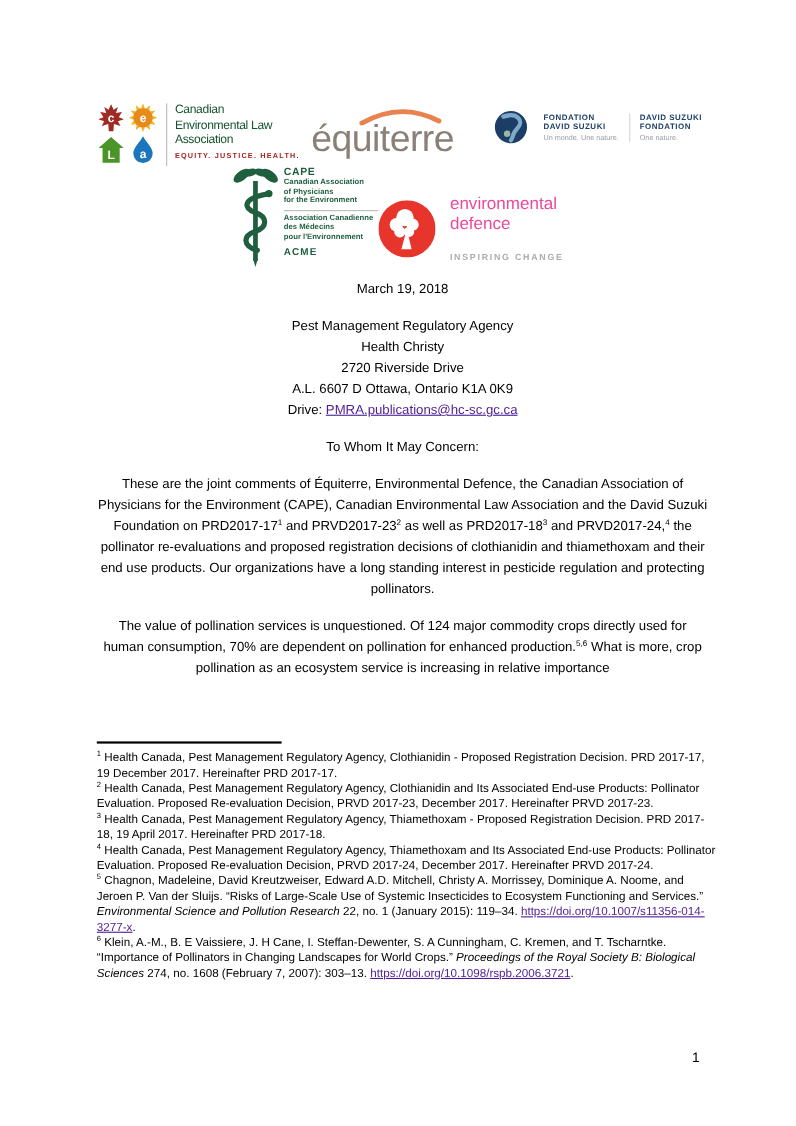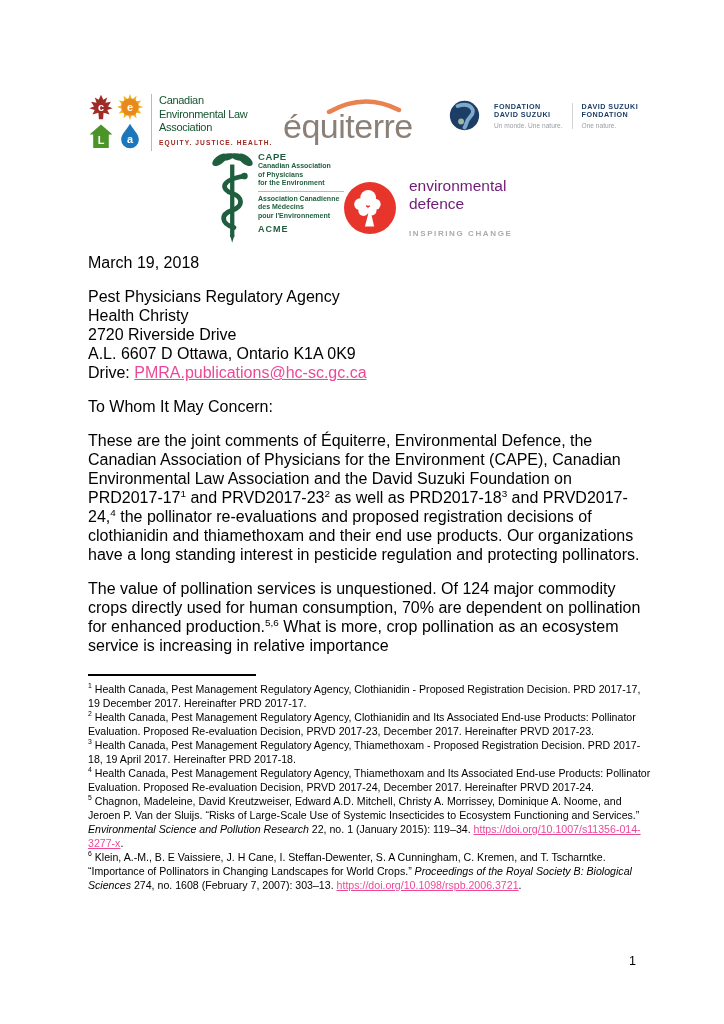--- a/index.html
+++ b/index.html
@@ -26,29 +26,29 @@
 
   .cape{position:absolute;left:211px;top:151px;display:flex;align-items:flex-start;}
   .cape-text{margin-left:5px;color:#1F5F3F;}
   .cape-acronym{font-weight:bold;font-size:9.5px;letter-spacing:0.6px;}
   .cape-line{font-weight:bold;font-size:7px;line-height:8.6px;white-space:nowrap;}
   .cape-rule{width:86px;height:1px;background:#b9b9b9;margin:3px 0;}
   .cape-acme{font-weight:bold;font-size:9px;letter-spacing:1px;margin-top:3px;}
 
   .envdef{position:absolute;left:344px;top:177px;display:flex;align-items:center;}
   .ed-text{margin-left:13px;}
-  .ed-name{font-size:15.5px;color:#701a75;line-height:17.5px;}
+  .ed-name{font-size:15.5px;color:#ec4899;line-height:17.5px;}
   .ed-tagline{font-size:8px;font-weight:bold;color:#ABABAB;letter-spacing:1.6px;margin-top:17px;white-space:nowrap;}
 
   
-  .letter{position:absolute;left:88px;top:253px;width:556px;font-size:16px;line-height:19px;}
+  .letter{position:absolute;left:88px;top:253px;width:556px;font-size:12px;line-height:19px;text-align:center;}
   .block{margin-top:15px;}
   .subject{font-weight:bold;}
   sup{font-size:0.62em;line-height:0;vertical-align:super;}
-  .doc-link{color:#ec4899;cursor:pointer;}
+  .doc-link{color:#4c1d95;cursor:pointer;}
   i{font-style:italic;}
 
   
   .fnrule{position:absolute;left:88px;top:674px;width:168px;height:2px;background:#000;}
   .footnotes{position:absolute;left:88px;top:682px;width:566px;font-size:10.6px;line-height:14px;}
   .footnotes sup{font-size:0.65em;}
 
   .pagenum{position:absolute;left:629px;top:954px;font-size:12.5px;}
 </style>
 </head>
@@ -165,21 +165,21 @@
     <div class="ed-text">
       <div class="ed-name">environmental</div>
       <div class="ed-name">defence</div>
       <div class="ed-tagline">INSPIRING CHANGE</div>
     </div>
   </div>
 
   <div class="letter">
     <div>March 19, 2018</div>
     <div class="block">
-      <div>Pest Physicians Regulatory Agency</div>
+      <div>Pest Management Regulatory Agency</div>
       <div>Health Christy</div>
       <div>2720 Riverside Drive</div>
       <div>A.L. 6607 D Ottawa, Ontario K1A 0K9</div>
       <div><span>Drive: </span><a href="#" class="doc-link">PMRA.publications@hc-sc.gc.ca</a></div>
     </div>
     <div class="block">To Whom It May Concern:</div>
     <div class="block"><span>These are the joint comments of Équiterre, Environmental Defence, the Canadian Association of Physicians for the Environment (CAPE), Canadian Environmental Law Association and the David Suzuki Foundation on PRD2017-17</span><sup>1</sup><span> and PRVD2017-23</span><sup>2</sup><span> as well as PRD2017-18</span><sup>3</sup><span> and PRVD2017-24,</span><sup>4</sup><span> the pollinator re-evaluations and proposed registration decisions of clothianidin and thiamethoxam and their end use products. Our organizations have a long standing interest in pesticide regulation and protecting pollinators.</span></div>
     <div class="block"><span>The value of pollination services is unquestioned. Of 124 major commodity crops directly used for human consumption, 70% are dependent on pollination for enhanced production.</span><sup>5,6</sup><span> What is more, crop pollination as an ecosystem service is increasing in relative importance</span></div>
   </div>
 

